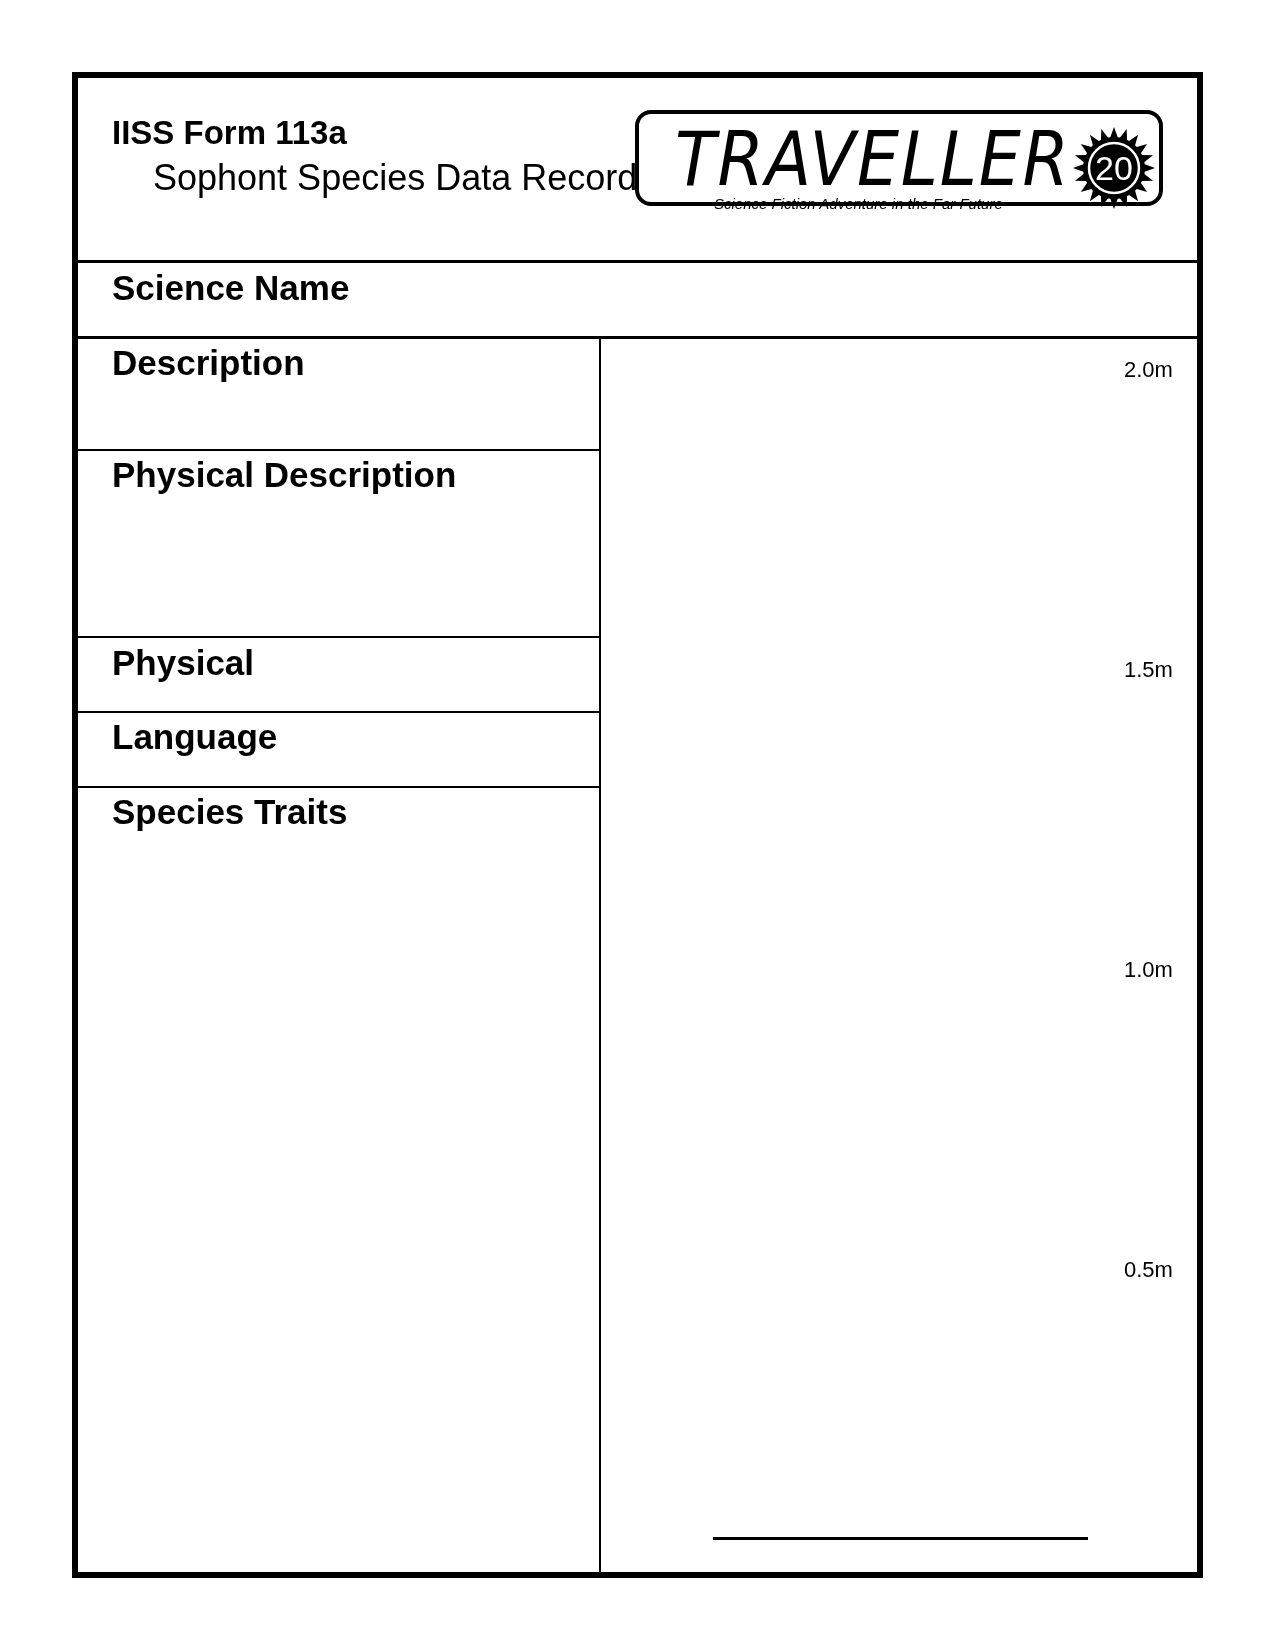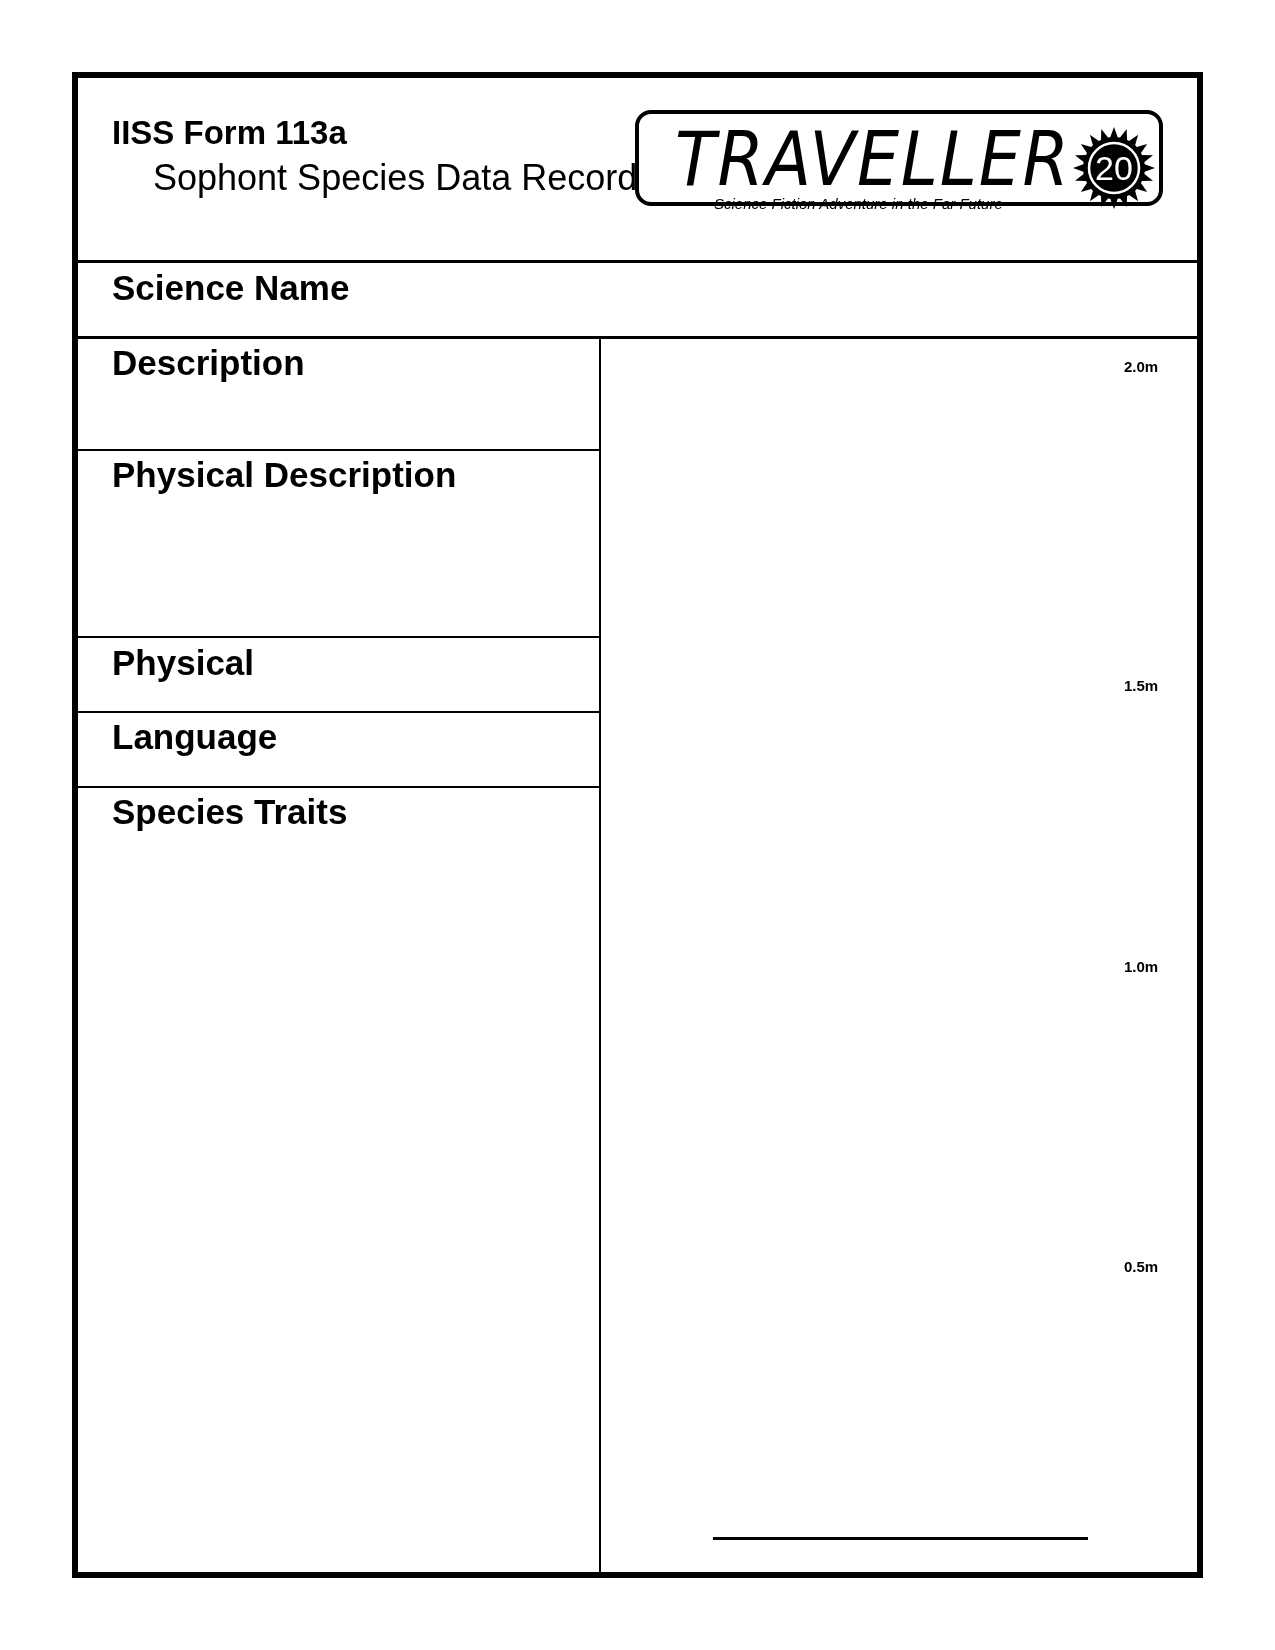--- a/index.html
+++ b/index.html
@@ -90,22 +90,22 @@
     .label {
       position: absolute;
       left: 112px;
       font-size: 35px;
       font-weight: bold;
       line-height: 1;
     }
     .scale-label {
       position: absolute;
       left: 1124px;
-      font-size: 15px;
-      font-weight: bold;
+      font-size: 22px;
+      font-weight: normal;
       line-height: 1;
     }
     .field-area {
       position: absolute;
     }
   </style>
 </head>
 <body>
 
 <div class="frame"></div>
@@ -169,17 +169,17 @@
 
 <div class="label" style="top:719px;">Language</div>
 <div class="field-area" style="left:78px; top:713px; width:521px; height:73px;"></div>
 <div class="hline" style="left:78px; top:786px; width:521px; height:2px;"></div>
 
 <div class="label" style="top:794px;">Species Traits</div>
 <div class="field-area" style="left:78px; top:788px; width:521px; height:784px;"></div>
 
 <div class="field-area" style="left:601px; top:339px; width:596px; height:1233px;"></div>
 <div class="scale-label" style="top:359px;">2.0m</div>
-<div class="scale-label" style="top:659px;margin-top:19px;">1.5m</div>
+<div class="scale-label" style="top:659px;">1.5m</div>
 <div class="scale-label" style="top:959px;">1.0m</div>
 <div class="scale-label" style="top:1259px;">0.5m</div>
 
 <div class="hline" style="left:713px; top:1537px; width:375px; height:3px;"></div>
 
 </body></html>

